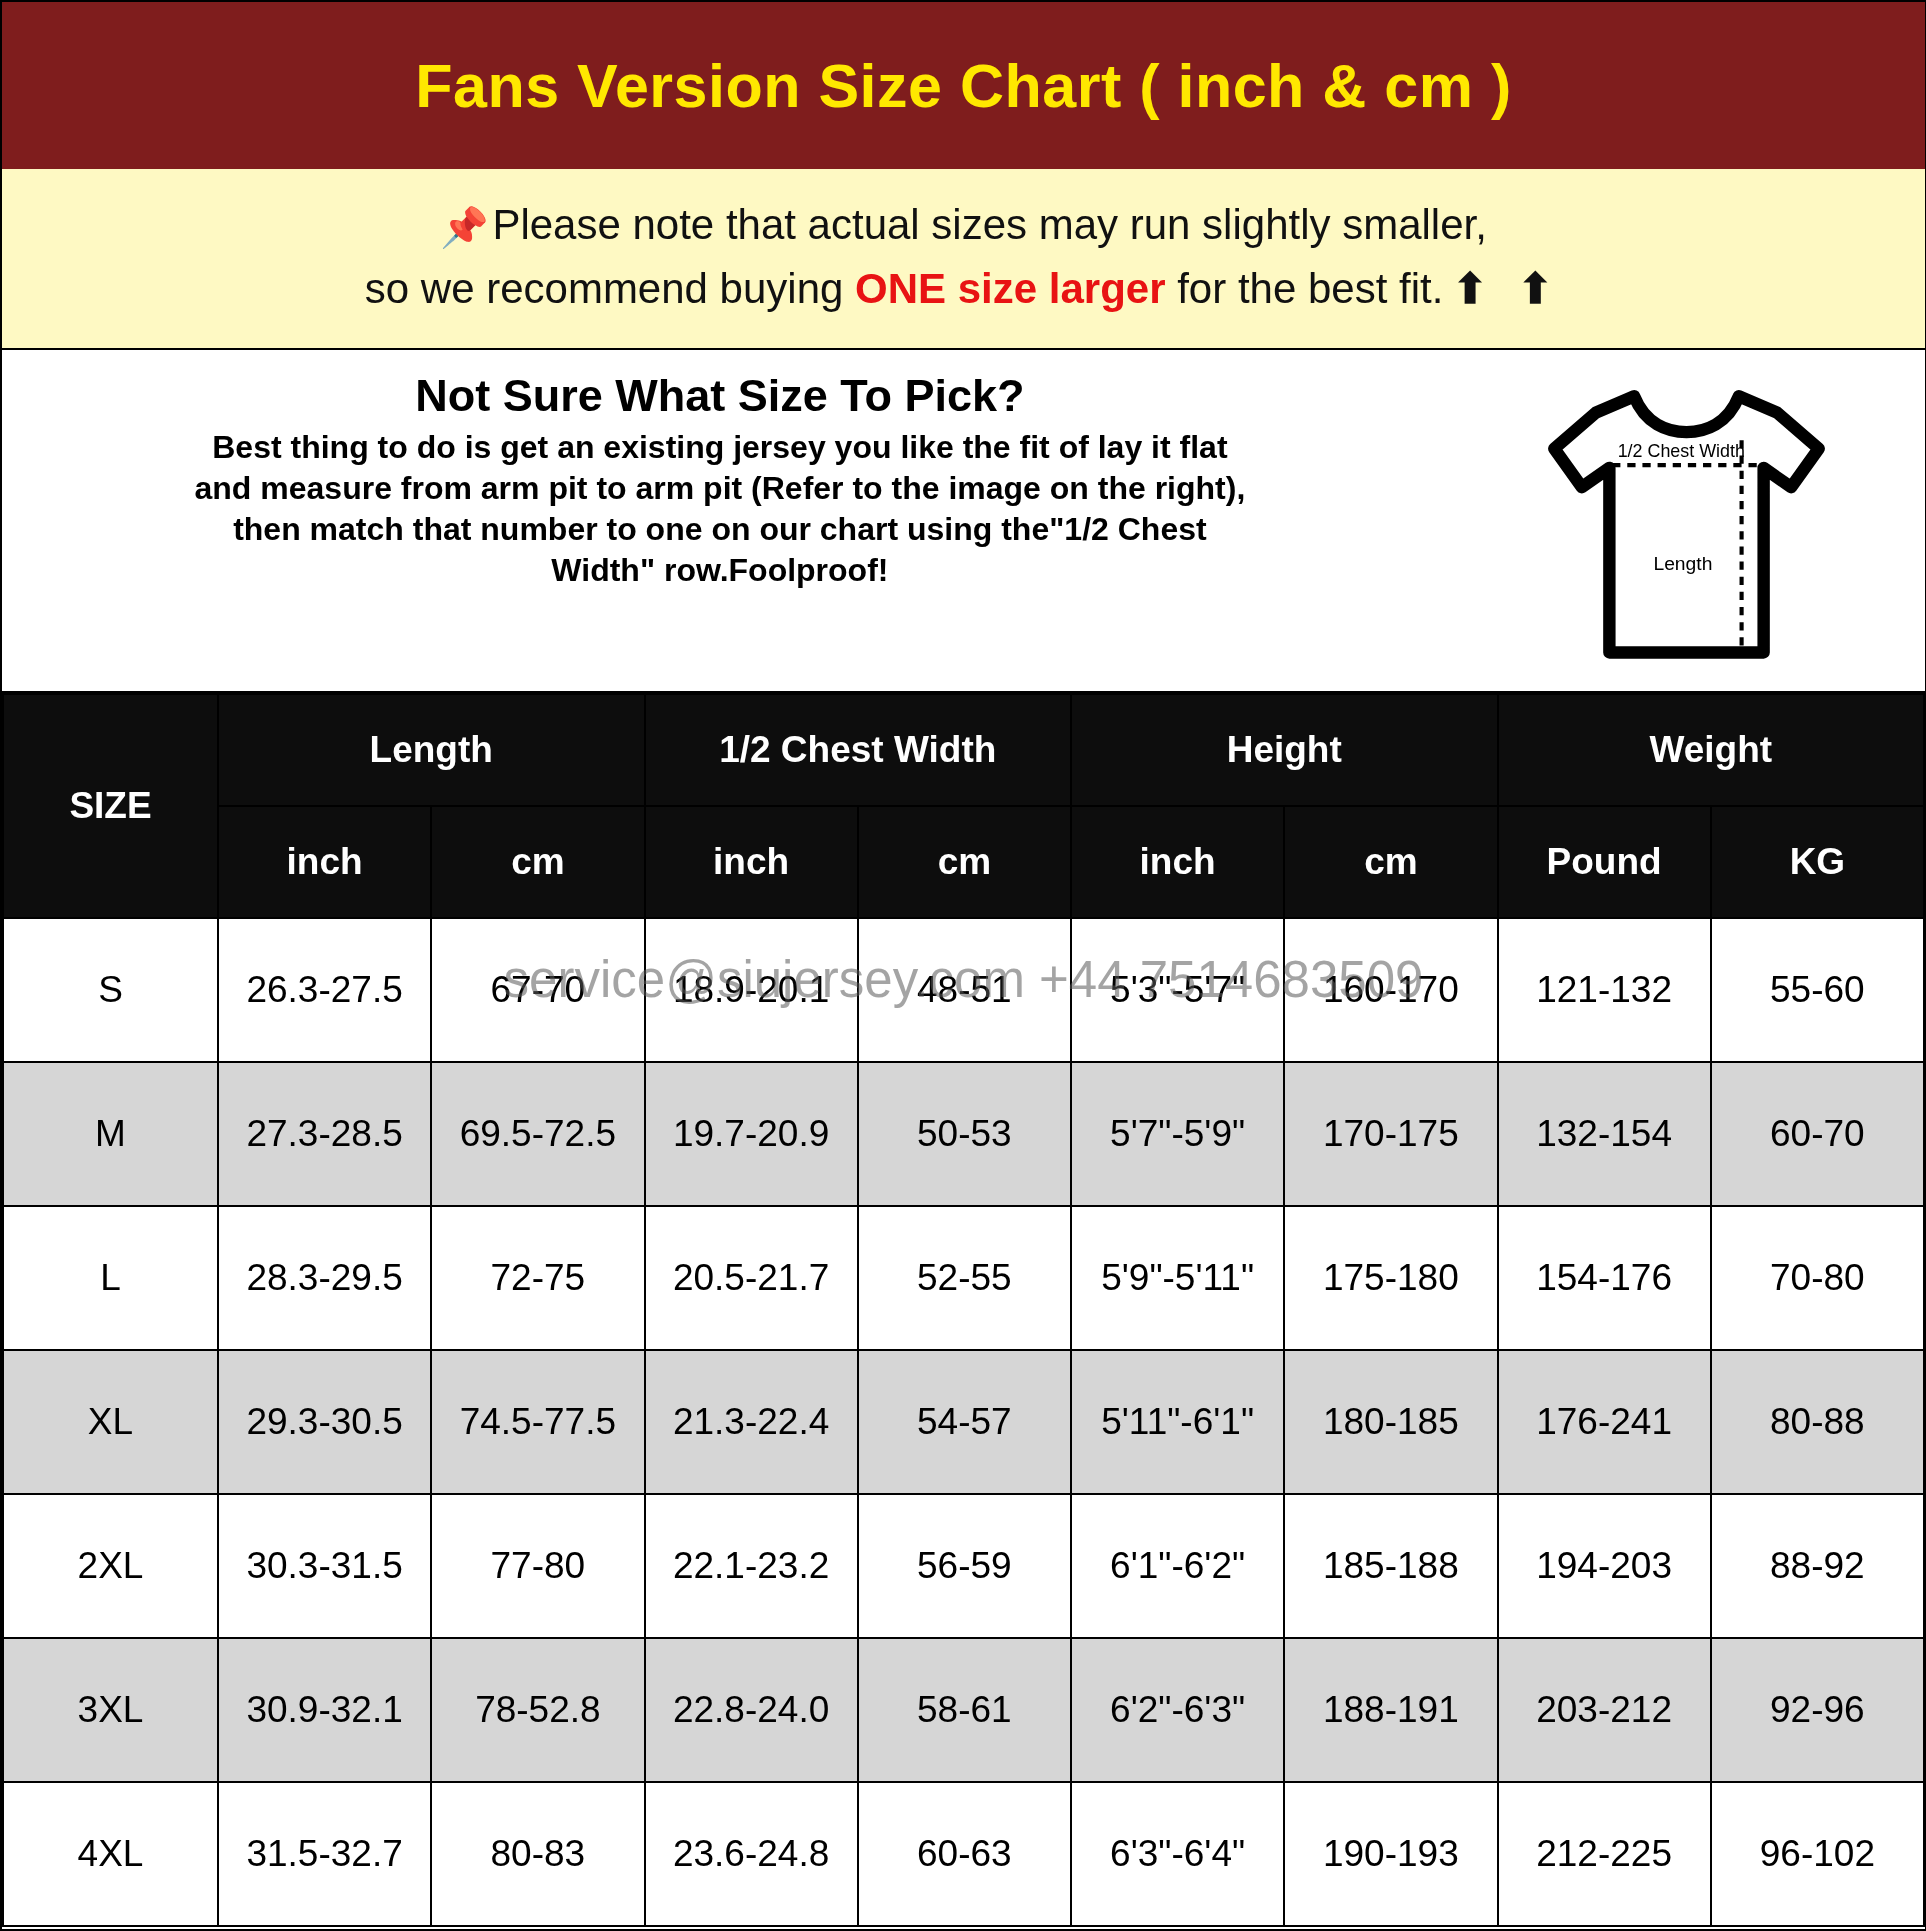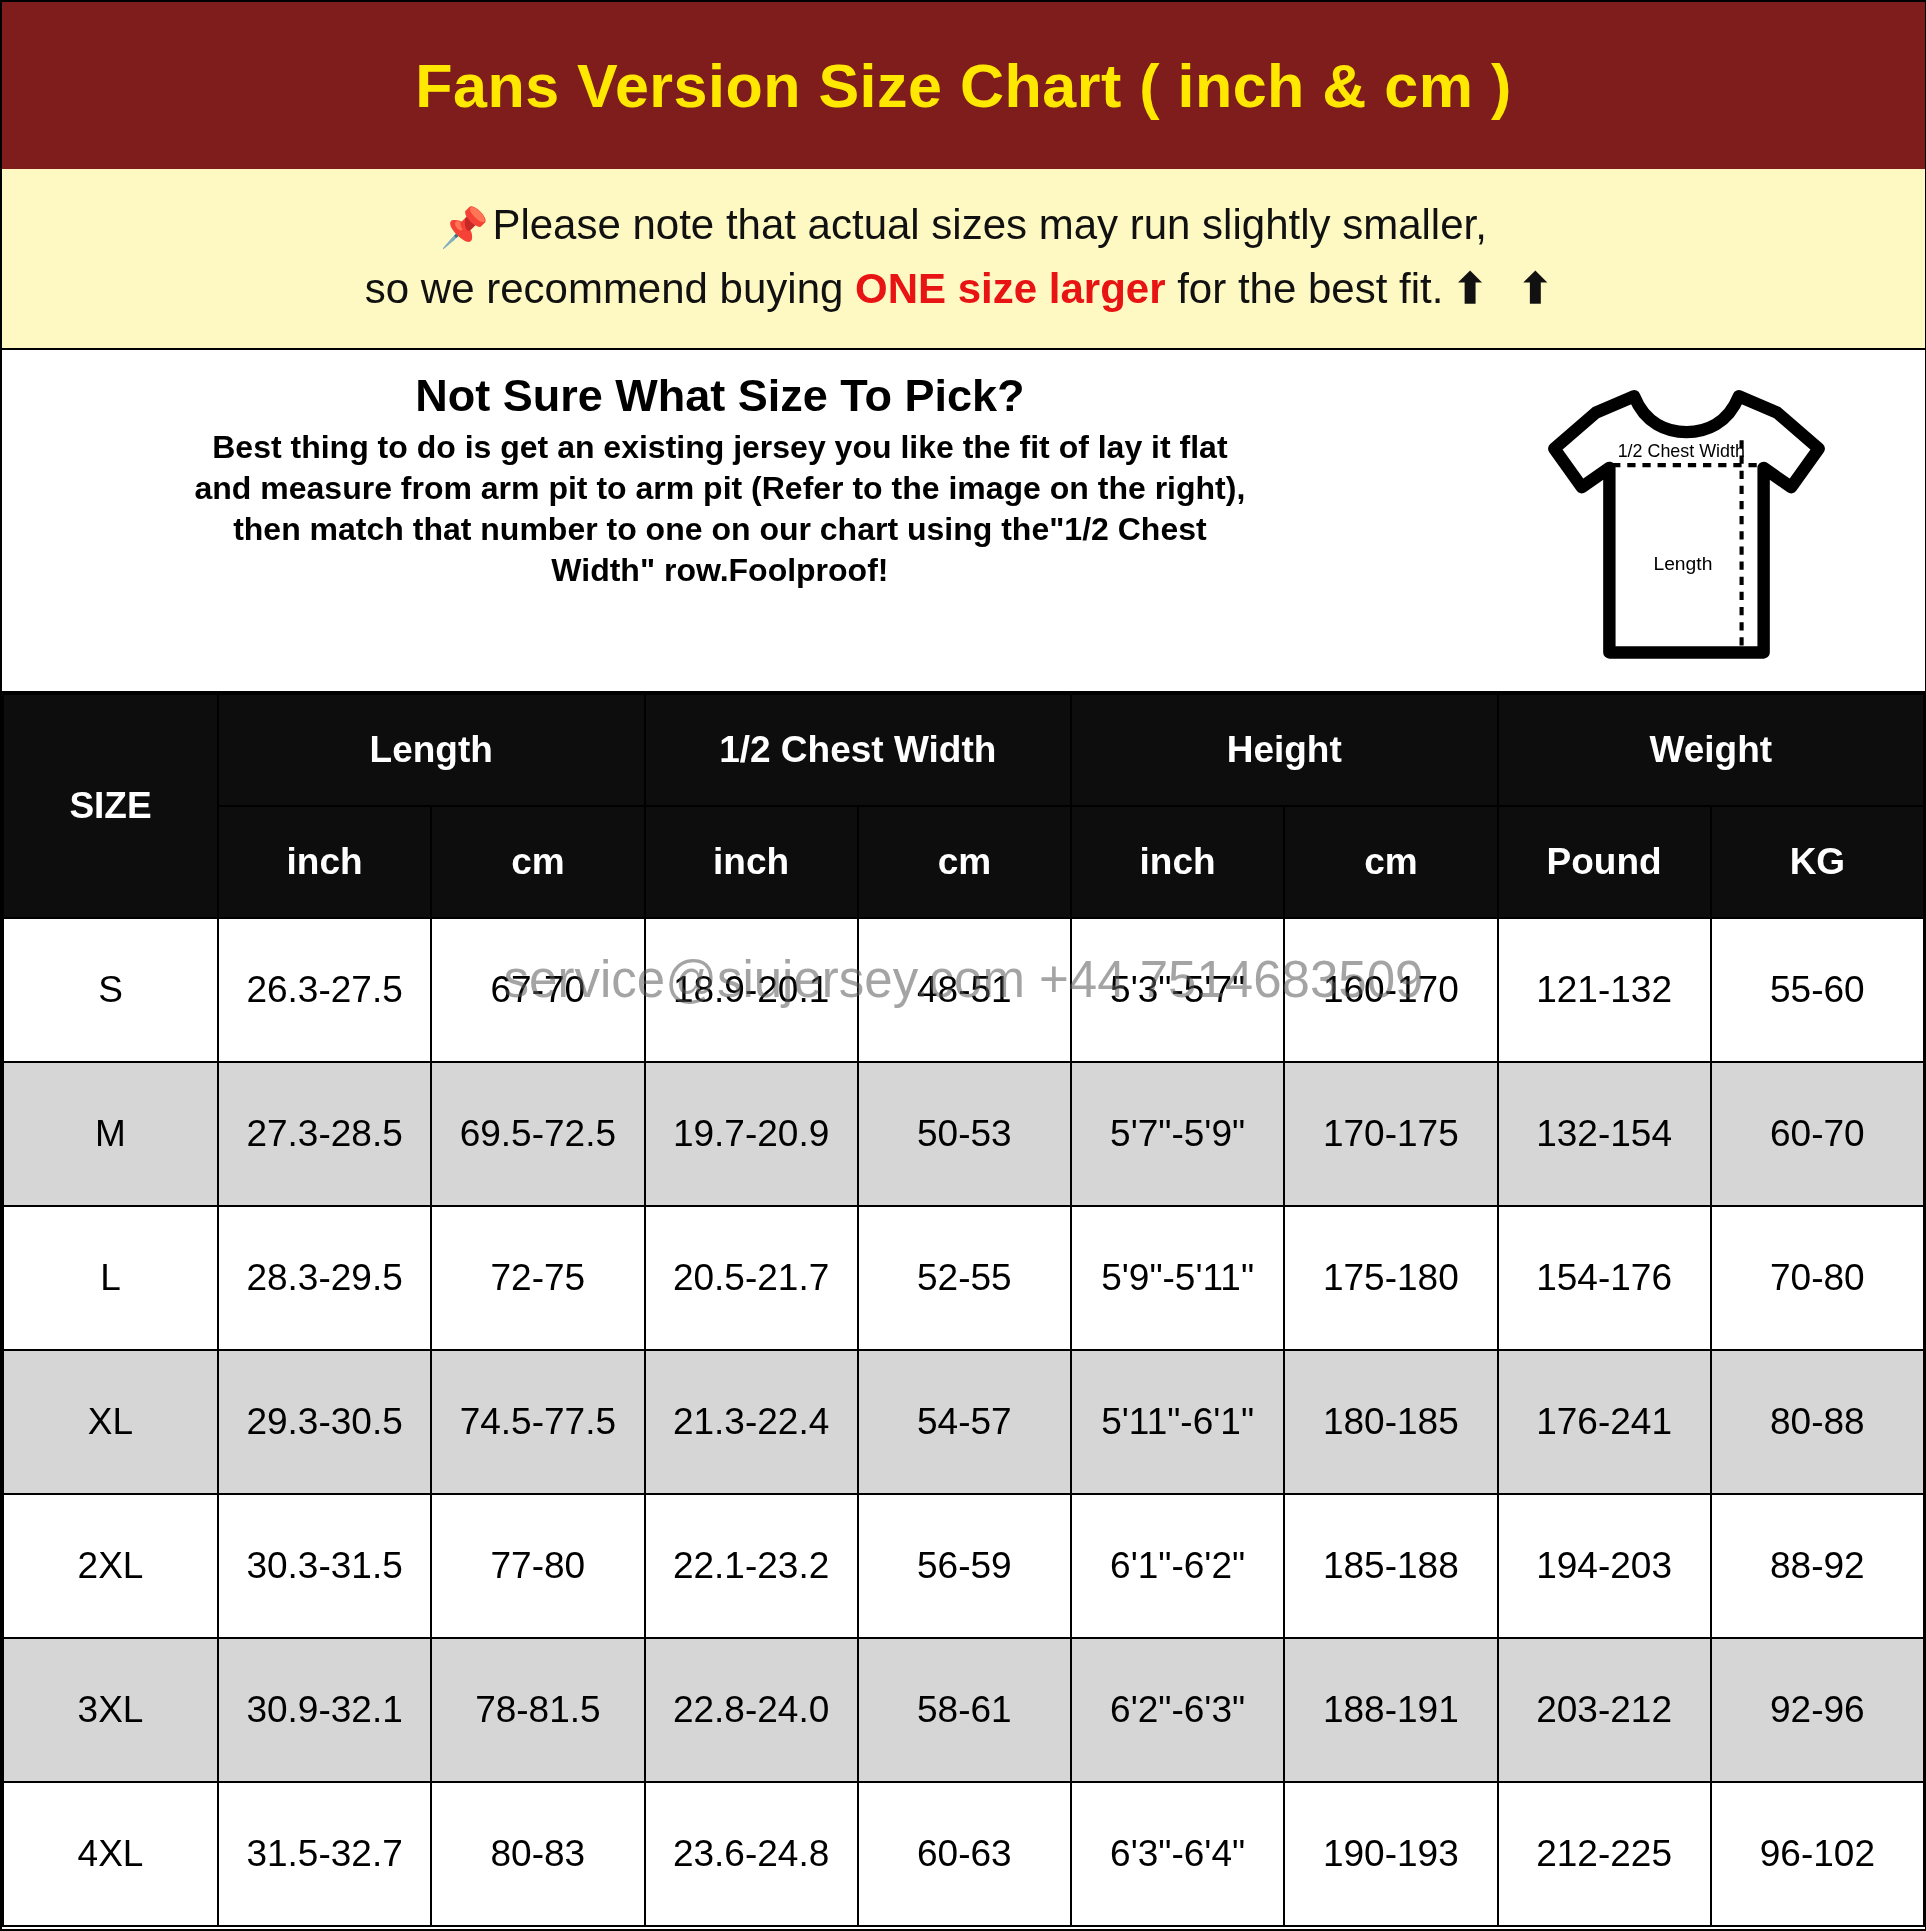--- a/index.html
+++ b/index.html
@@ -267,21 +267,21 @@
         <td>22.1-23.2</td>
         <td>56-59</td>
         <td>6'1"-6'2"</td>
         <td>185-188</td>
         <td>194-203</td>
         <td>88-92</td>
       </tr>
       <tr class="alt">
         <td class="size-cell">3XL</td>
         <td>30.9-32.1</td>
-        <td>78-81.5</td>
+        <td>78-52.8</td>
         <td>22.8-24.0</td>
         <td>58-61</td>
         <td>6'2"-6'3"</td>
         <td>188-191</td>
         <td>203-212</td>
         <td>92-96</td>
       </tr>
       <tr>
         <td class="size-cell">4XL</td>
         <td>31.5-32.7</td>

